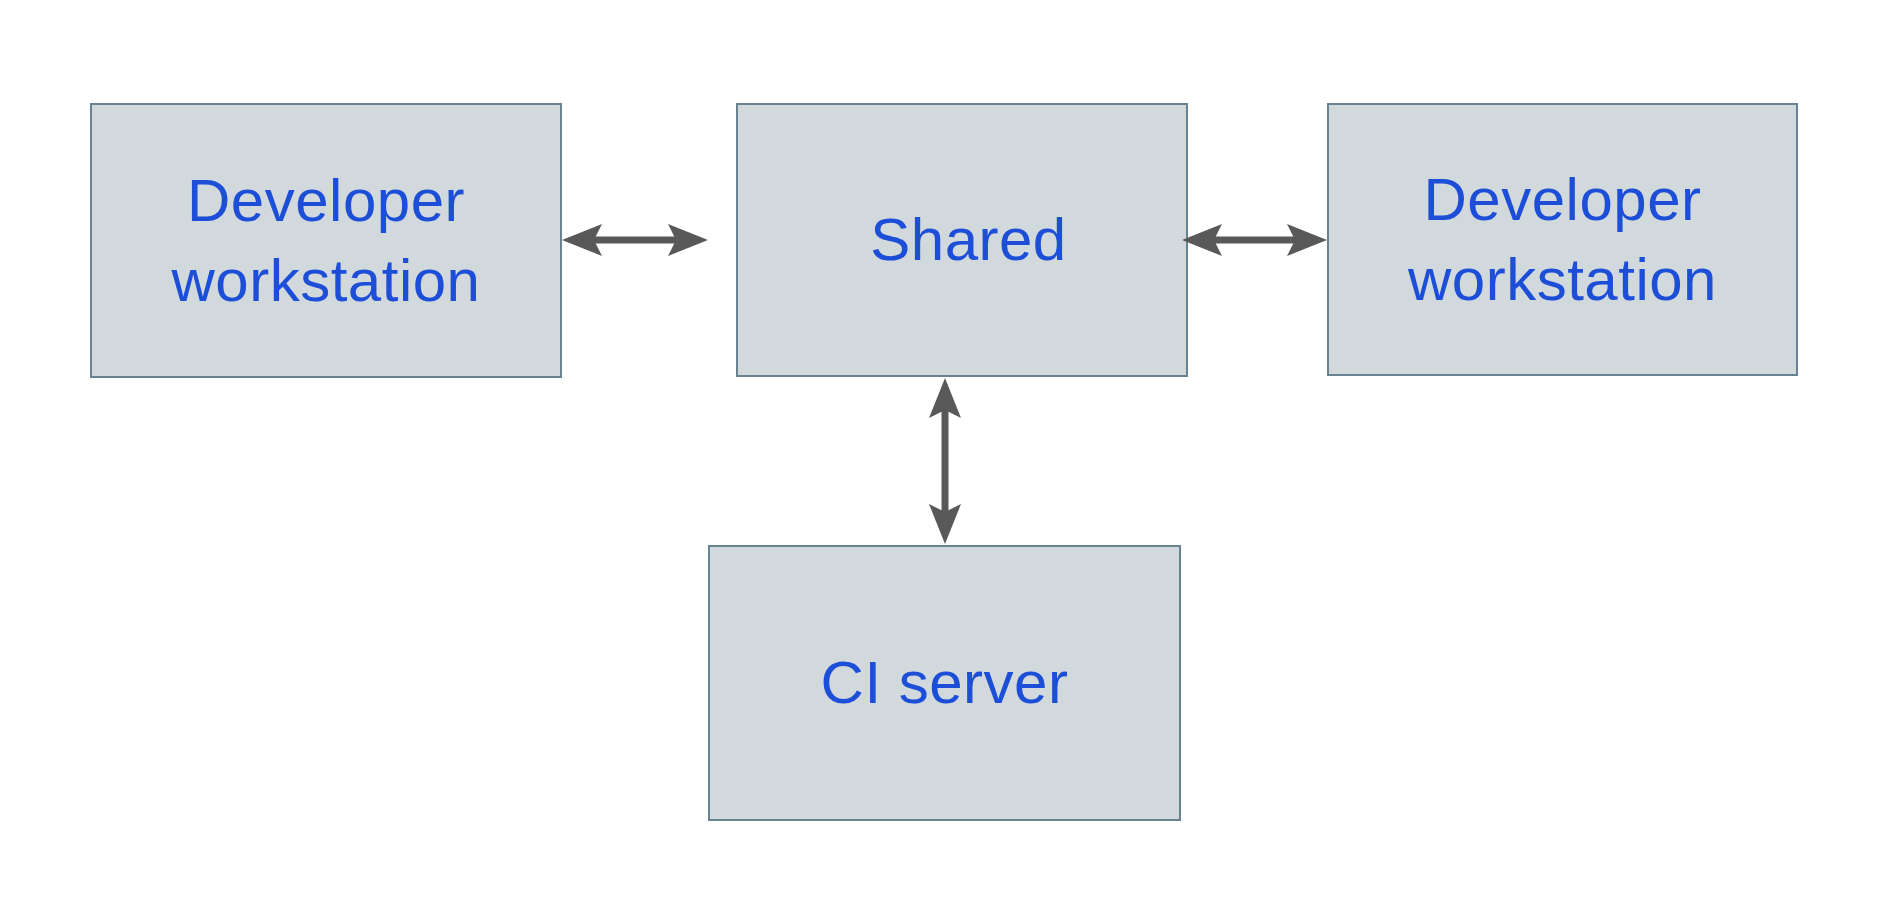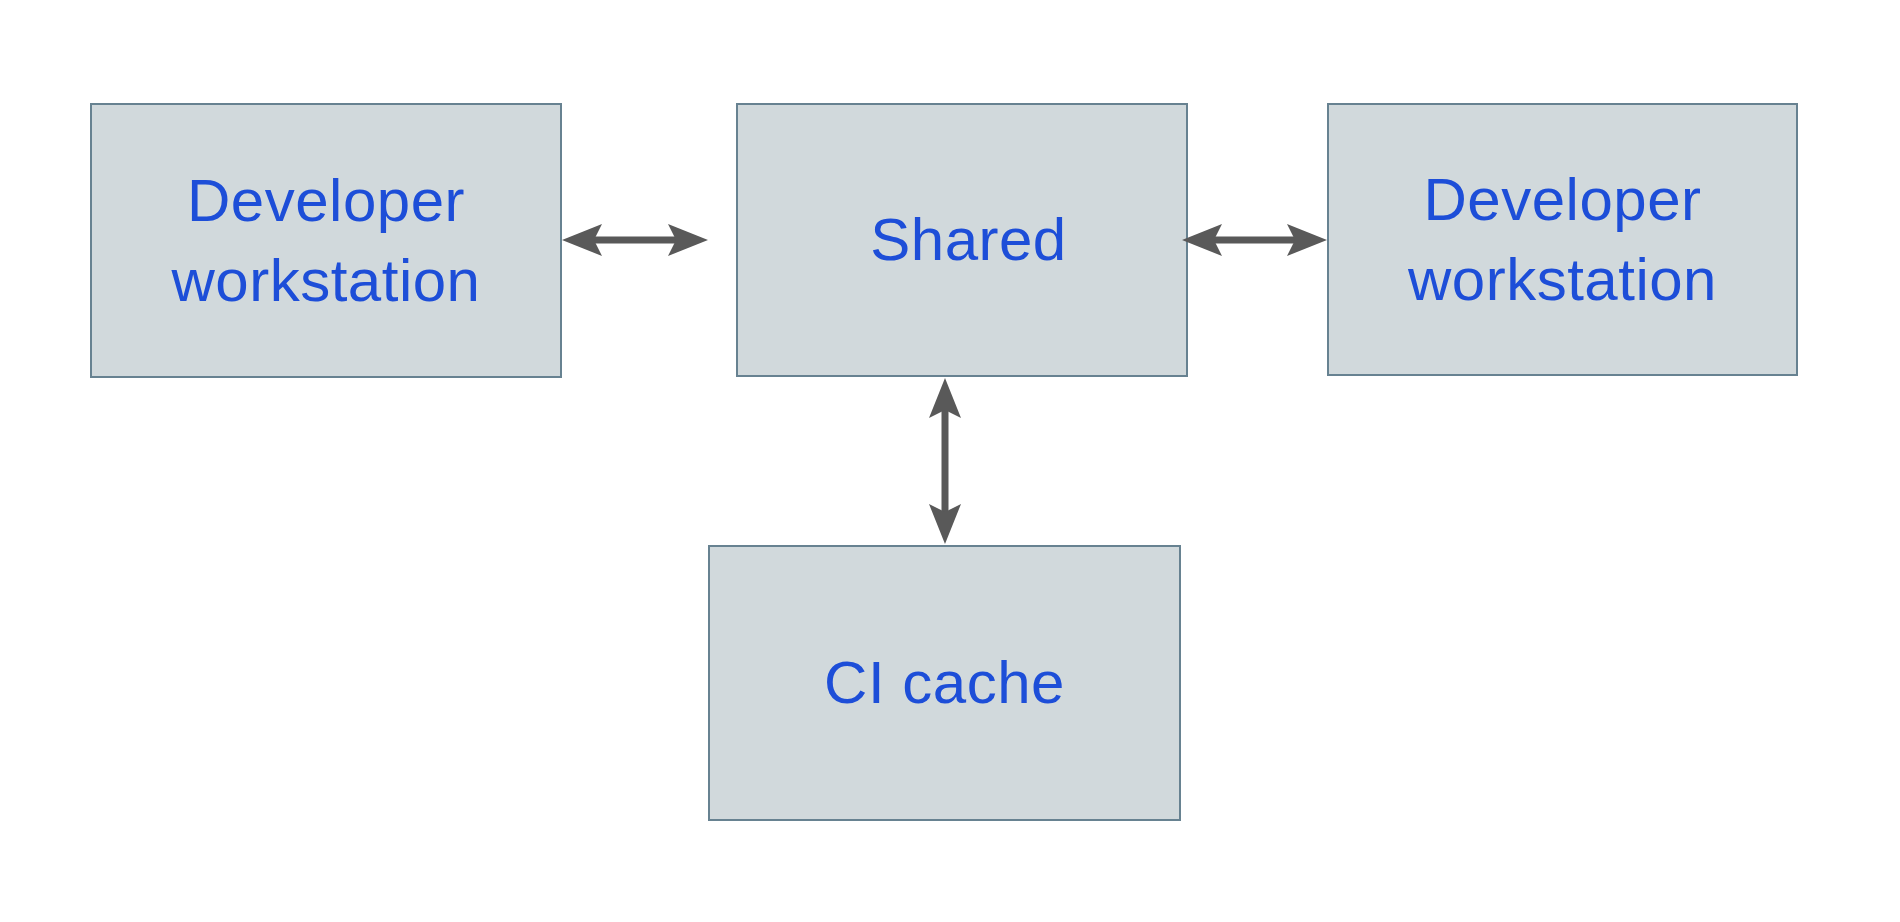--- a/index.html
+++ b/index.html
@@ -56,21 +56,21 @@
   <div class="node" id="node-cache">
     <div>Shared</div>
   </div>
 
   <div class="node" id="node-dev-right">
     <div>Developer</div>
     <div>workstation</div>
   </div>
 
   <div class="node" id="node-ci">
-    <div>CI cache</div>
+    <div>CI server</div>
   </div>
 
   <svg class="arrow-layer" viewBox="0 0 1900 922">
 
     <g>
       <line x1="592" y1="240" x2="678" y2="240" stroke-width="7" stroke="#595959"></line>
       <polygon points="562,240 602,224 594,240 602,256" fill="#595959"></polygon>
       <polygon points="708,240 668,224 676,240 668,256" fill="#595959"></polygon>
     </g>
 

